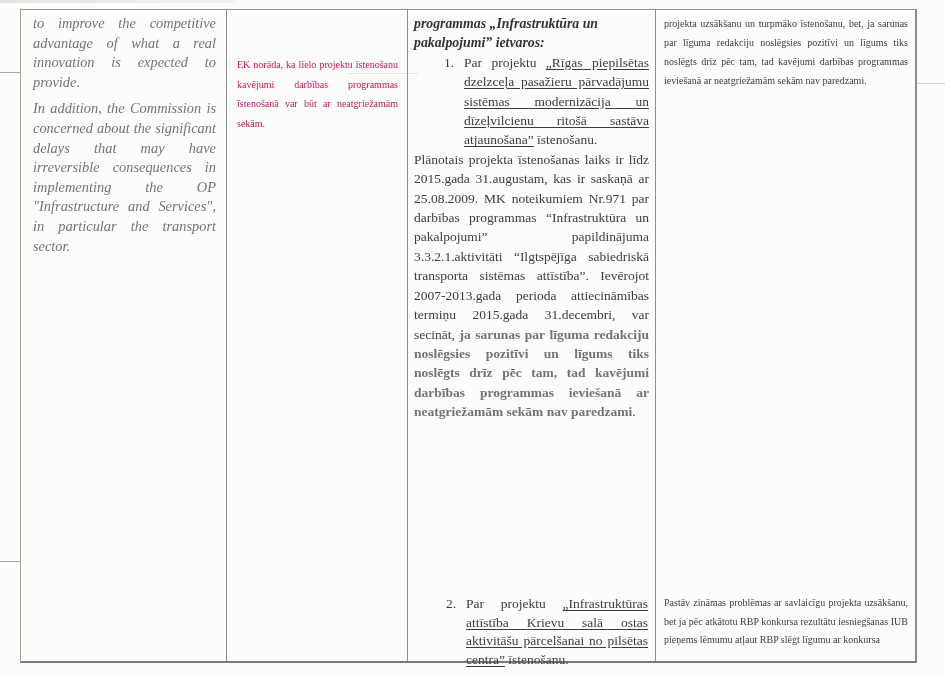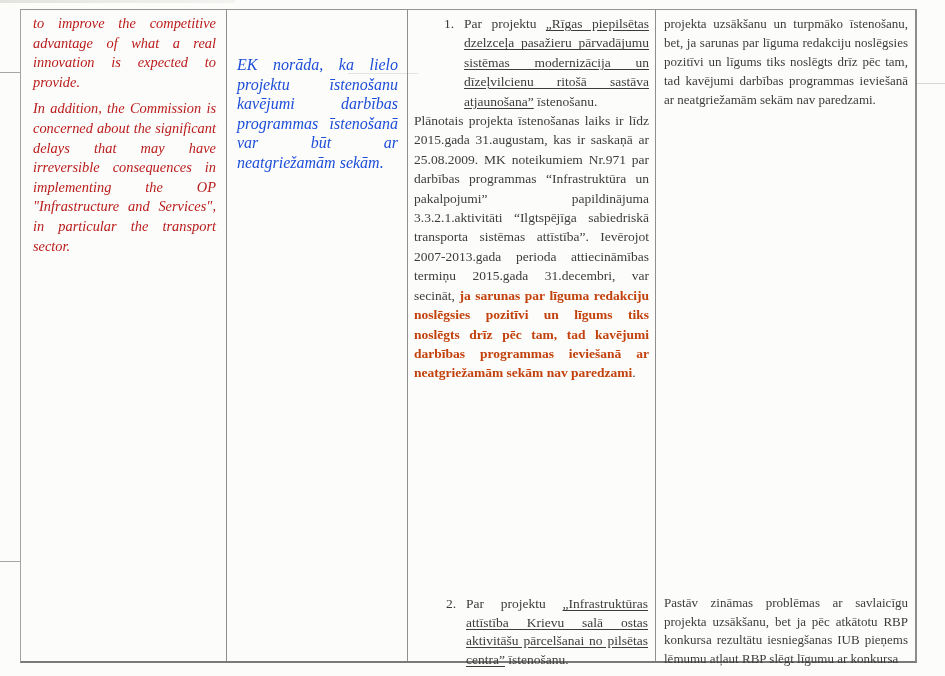--- a/index.html
+++ b/index.html
@@ -29,40 +29,40 @@
     border-bottom:2px solid #7a7a78;
   }
   .col { position:absolute; top:0; bottom:0; overflow:visible; }
   .col1 { left:0;     width:206px; border-right:1px solid #8f8f8d; padding:4px 10px 0 12px; }
   .col2 { left:206px; width:181px; border-right:1px solid #8f8f8d; padding:45px 9px 0 10px; }
   .col3 { left:387px; width:248px; border-right:1px solid #8f8f8d; padding:4px 6px 0 6px; }
   .col4 { left:635px; width:262px; padding:4px 10px 0 8px; }
   
   .col1 p {
     font-style:italic; font-size:14.4px; line-height:19.6px;
-    text-align:justify; color:#b91c1c;
+    text-align:justify; color:#737373;
   }
   .col1 p + p { margin-top:7px; }
   .col2 p {
-    font-style:italic; font-size:16px; line-height:19.5px;
-    text-align:justify; color:#1d4ed8;
+    font-size:10px; line-height:19.5px;
+    text-align:justify; color:#be185d;
   }
   .col3 { font-size:13.5px; line-height:19.4px; }
-  .col4 { font-size:13px; line-height:19px; }
+  .col4 { font-size:10px; line-height:19px; }
   .heading {
     font-weight:bold; font-style:italic; font-size:13.8px; line-height:19.4px;
     max-width:215px; color:#333331;
   }
   .just { text-align:justify; }
   .list-item { display:flex; }
   .item1 { margin-left:30px; }
   .num { flex:none; width:20px; }
   .item-text { flex:1; text-align:justify; }
   .u { text-decoration:underline; text-underline-offset:2px; }
-  b { color:#c2410c; }
+  b { color:#737373; }
   .item2 { position:absolute; top:585px; left:38px; width:202px; line-height:18.6px; }
   .para-bottom { position:absolute; top:584px; left:8px; width:244px; line-height:18.7px; }
 </style>
 </head>
 <body>
 
 <div id="page">
 
   <div class="scan-smudge"></div>
   <div class="edge-line edge-left-top"></div>
@@ -75,20 +75,21 @@
     <div class="col col1">
       <p>to improve the competitive advantage of what a real innovation is expected to provide.</p>
       <p>In addition, the Commission is concerned about the significant delays that may have irreversible consequences in implementing the OP "Infrastructure and Services", in particular the transport sector.</p>
     </div>
 
     <div class="col col2">
       <p>EK norāda, ka lielo projektu īstenošanu kavējumi darbības programmas īstenošanā var būt ar neatgriežamām sekām.</p>
     </div>
 
     <div class="col col3">
+      <p class="heading">programmas „Infrastruktūra un pakalpojumi” ietvaros:</p>
 
       <div class="list-item item1">
         <span class="num">1.</span>
         <span class="item-text"><span>Par projektu </span><span class="u">„Rīgas piepilsētas dzelzceļa pasažieru pārvadājumu sistēmas modernizācija un dīzeļvilcienu ritošā sastāva atjaunošana”</span><span> īstenošanu.</span></span>
       </div>
 
 
       <p class="just"><span>Plānotais projekta īstenošanas laiks ir līdz 2015.gada 31.augustam, kas ir saskaņā ar 25.08.2009. MK noteikumiem Nr.971 par darbības programmas “Infrastruktūra un pakalpojumi” papildinājuma 3.3.2.1.aktivitāti “Ilgtspējīga sabiedriskā transporta sistēmas attīstība”. Ievērojot 2007-2013.gada perioda attiecināmības termiņu 2015.gada 31.decembri, var secināt, </span><b>ja sarunas par līguma redakciju noslēgsies pozitīvi un līgums tiks noslēgts drīz pēc tam, tad kavējumi darbības programmas ieviešanā ar neatgriežamām sekām nav paredzami</b><span>.</span></p>
 
 

